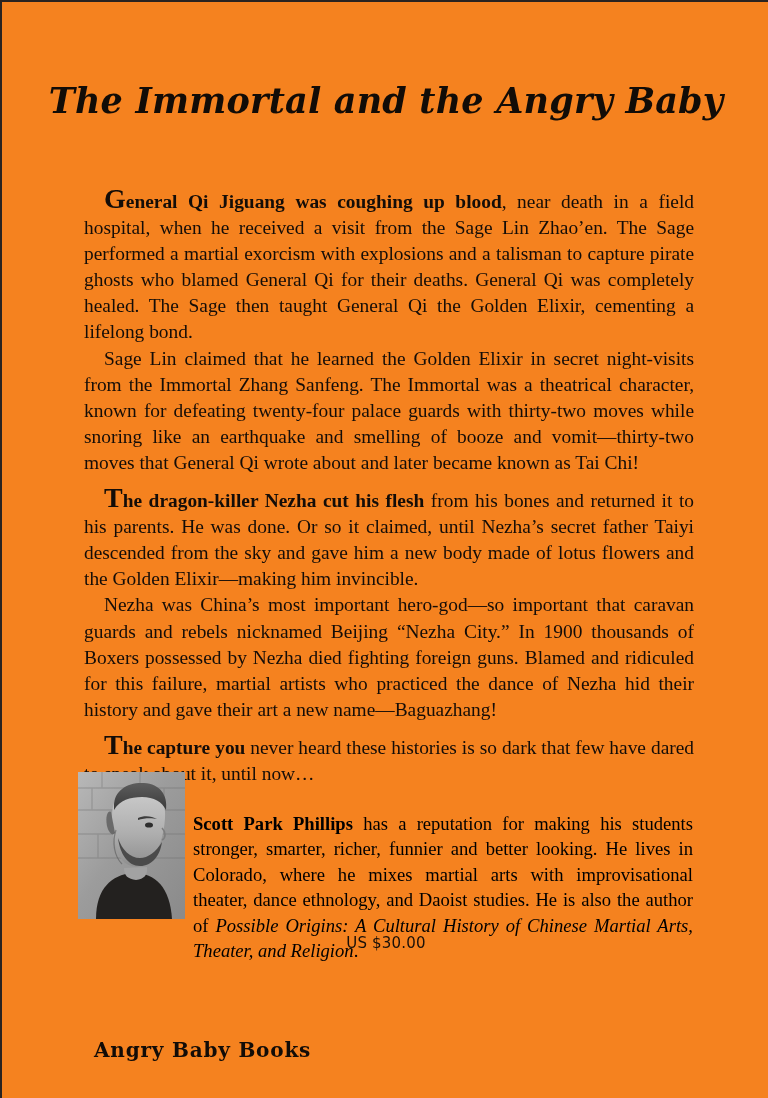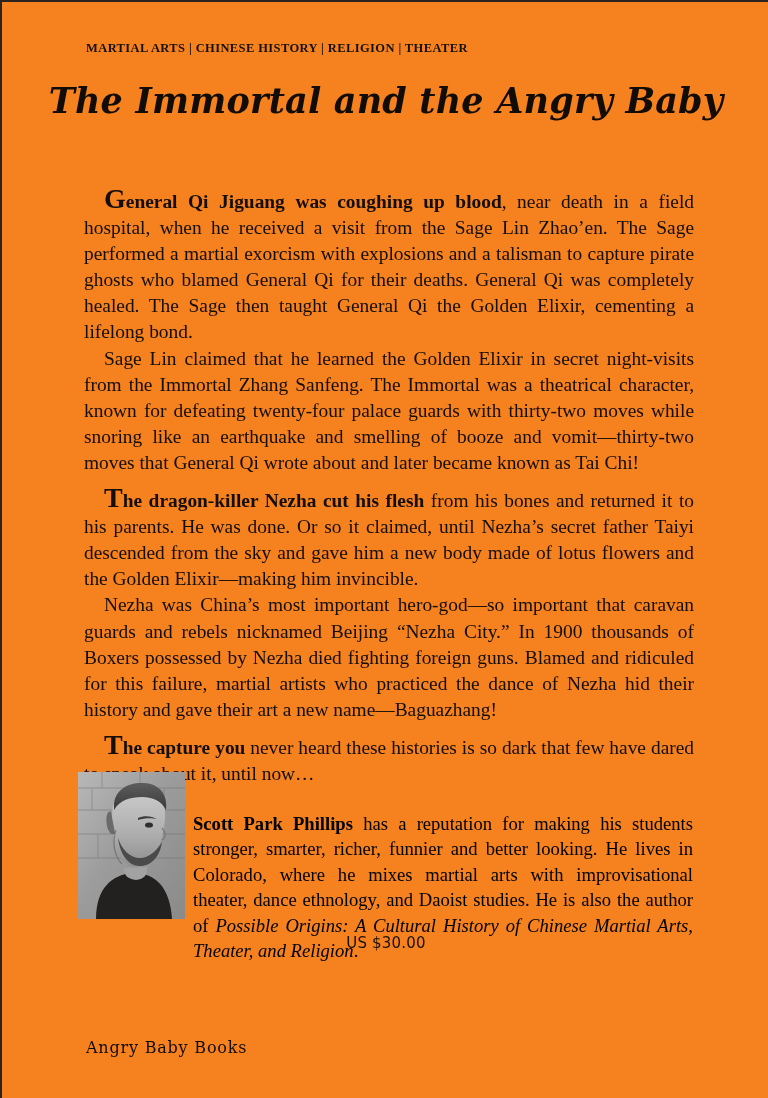--- a/index.html
+++ b/index.html
@@ -120,35 +120,34 @@
     text-align: center;
     font-family: "DejaVu Sans", "Liberation Sans", sans-serif;
     font-size: 15px;
     color: #191009;
     letter-spacing: 0.2px;
   }
 
   
   .publisher {
     position: absolute;
-    left: 84px;
+    left: 92px;
     top: 1036px;
     font-family: "DejaVu Serif", "Liberation Serif", serif;
-    font-weight: normal;
-    font-size: 16px;
+    font-weight: bold;
+    font-size: 20px;
     letter-spacing: 0.8px;
     color: #120c07;
   }
 </style>
 </head>
 <body>
 
 <div class="page">
 
-  <div class="categories">MARTIAL ARTS | CHINESE HISTORY | RELIGION | THEATER</div>
 
   <div class="title">The Immortal and the Angry Baby</div>
 
   <div class="body-block">
 
     <p><span class="lead-cap">G</span><span class="lead-bold">eneral Qi Jiguang was coughing up blood</span><span>, near death in a field hospital, when he received a visit from the Sage Lin Zhao’en. The Sage performed a martial exorcism with explosions and a talisman to capture pirate ghosts who blamed General Qi for their deaths. General Qi was completely healed. The Sage then taught General Qi the Golden Elixir, cementing a lifelong bond.</span></p>
 
     <p>Sage Lin claimed that he learned the Golden Elixir in secret night-visits from the Immortal Zhang Sanfeng. The Immortal was a theatrical character, known for defeating twenty-four palace guards with thirty-two moves while snoring like an earthquake and smelling of booze and vomit—thirty-two moves that General Qi wrote about and later became known as Tai Chi!</p>
 
     <p class="p-gap"><span class="lead-cap">T</span><span class="lead-bold">he dragon-killer Nezha cut his flesh</span><span> from his bones and returned it to his parents. He was done. Or so it claimed, until Nezha’s secret father Taiyi descended from the sky and gave him a new body made of lotus flowers and the Golden Elixir—making him invincible.</span></p>

